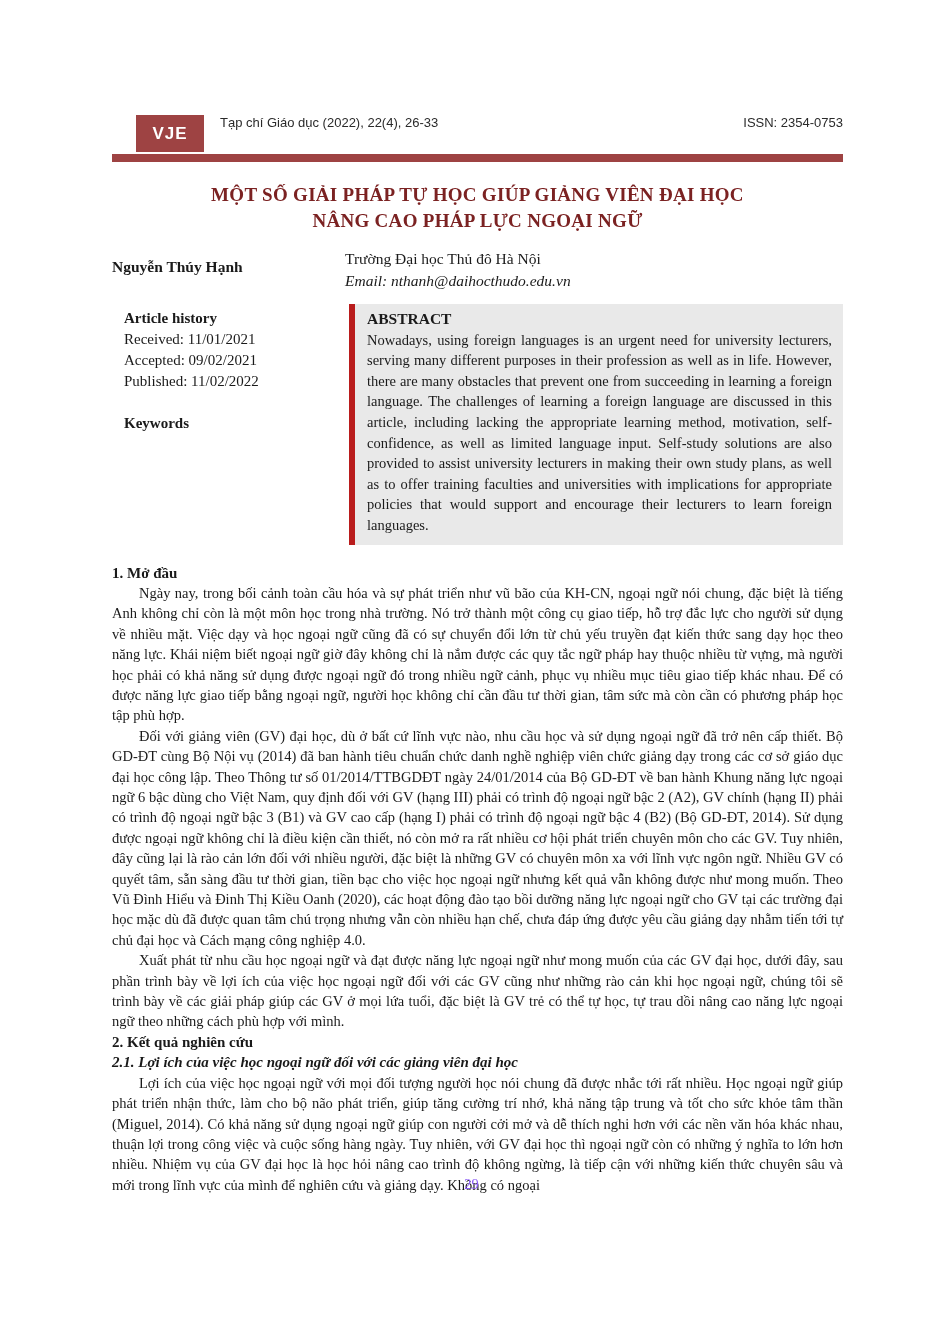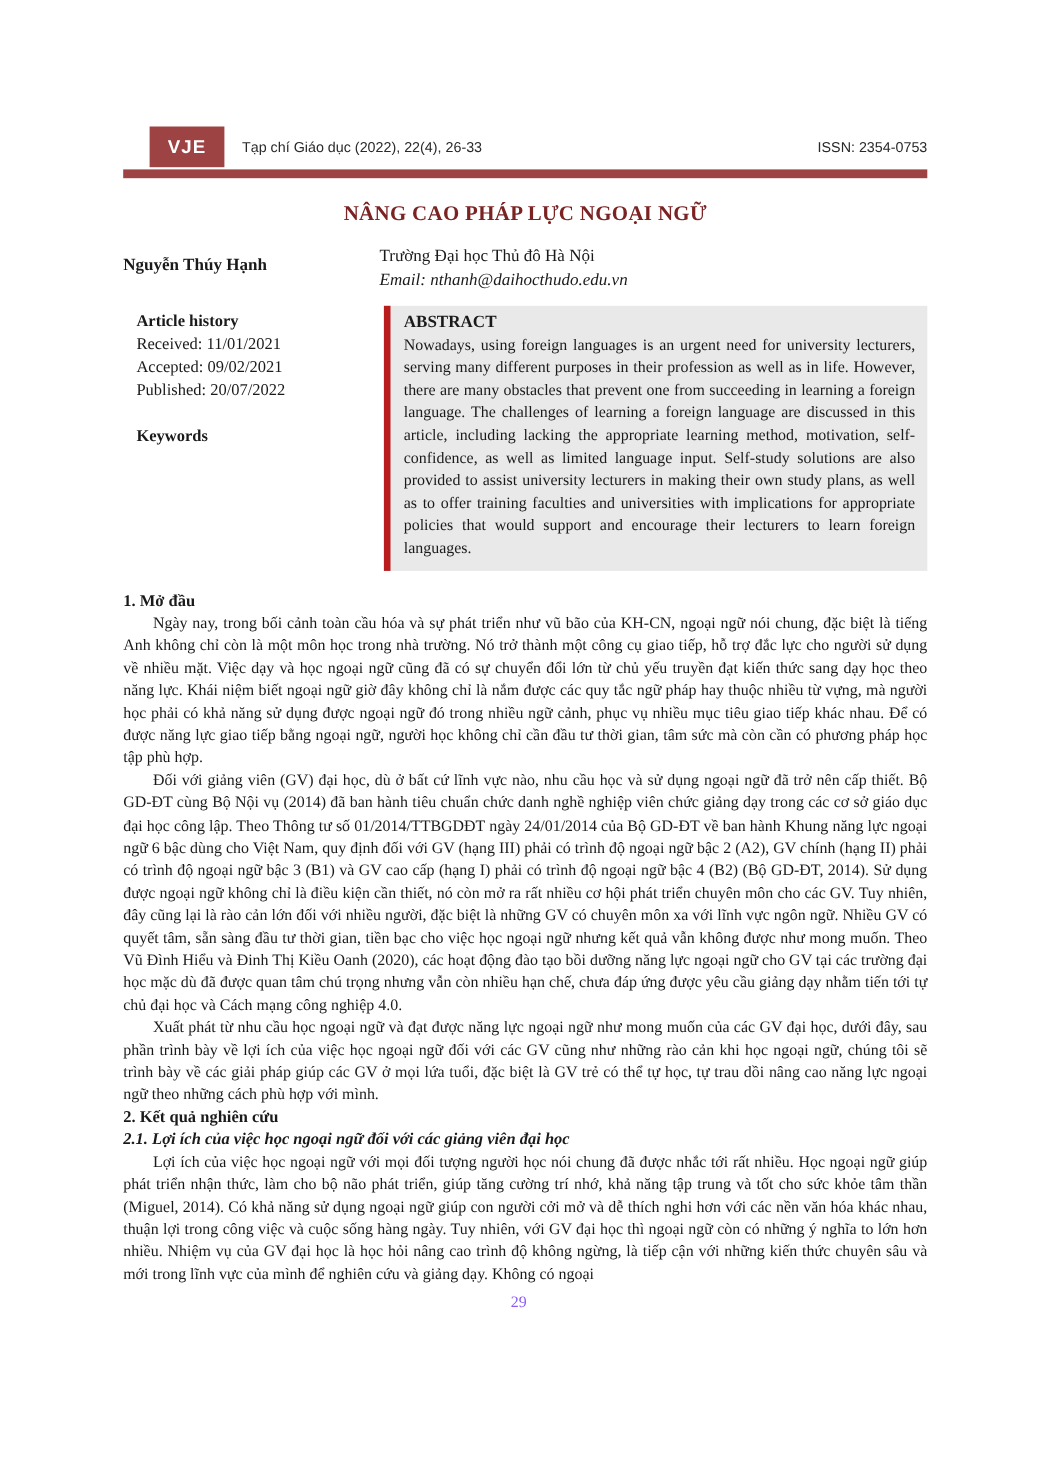--- a/index.html
+++ b/index.html
@@ -17,21 +17,21 @@
   .content {
     position: absolute;
     left: 112px;
     top: 115px;
     width: 731px;
   }
 
   
   .header-row {
     display: flex;
-    align-items: center;
+    align-items: flex-start;
     height: 37px;
     padding-left: 24px;
   }
   .vje-box {
     width: 68px;
     height: 37px;
     background: #9e4343;
     color: #ffffff;
     font-family: "Liberation Sans", sans-serif;
     font-weight: bold;
@@ -158,37 +158,38 @@
     <div class="header">
       <div class="header-row">
         <div class="vje-box">VJE</div>
         <div class="journal-cite">Tạp chí Giáo dục (2022), 22(4), 26-33</div>
         <div class="issn">ISSN: 2354-0753</div>
       </div>
       <div class="header-bar"></div>
     </div>
 
     <div class="article-title">
+      <div>MỘT SỐ GIẢI PHÁP TỰ HỌC GIÚP GIẢNG VIÊN ĐẠI HỌC</div>
       <div>NÂNG CAO PHÁP LỰC NGOẠI NGỮ</div>
     </div>
 
     <div class="author-row">
       <div class="author-name">Nguyễn Thúy Hạnh</div>
       <div class="affil-col">
         <div>Trường Đại học Thủ đô Hà Nội</div>
         <div class="affil-email">Email: nthanh@daihocthudo.edu.vn</div>
       </div>
     </div>
 
     <div class="meta-row">
       <div class="meta-col">
         <div class="meta-label">Article history</div>
         <div>Received: 11/01/2021</div>
         <div>Accepted: 09/02/2021</div>
-        <div>Published: 20/07/2022</div>
+        <div>Published: 11/02/2022</div>
         <div class="meta-label keywords">Keywords</div>
       </div>
       <div class="abstract-box">
         <div class="abstract-label">ABSTRACT</div>
         <div class="abstract-text">Nowadays, using foreign languages is an urgent need for university lecturers, serving many different purposes in their profession as well as in life. However, there are many obstacles that prevent one from succeeding in learning a foreign language. The challenges of learning a foreign language are discussed in this article, including lacking the appropriate learning method, motivation, self-confidence, as well as limited language input. Self-study solutions are also provided to assist university lecturers in making their own study plans, as well as to offer training faculties and universities with implications for appropriate policies that would support and encourage their lecturers to learn foreign languages.</div>
       </div>
     </div>
 
     <div class="body-text">
       <div class="section-heading">1. Mở đầu</div>

